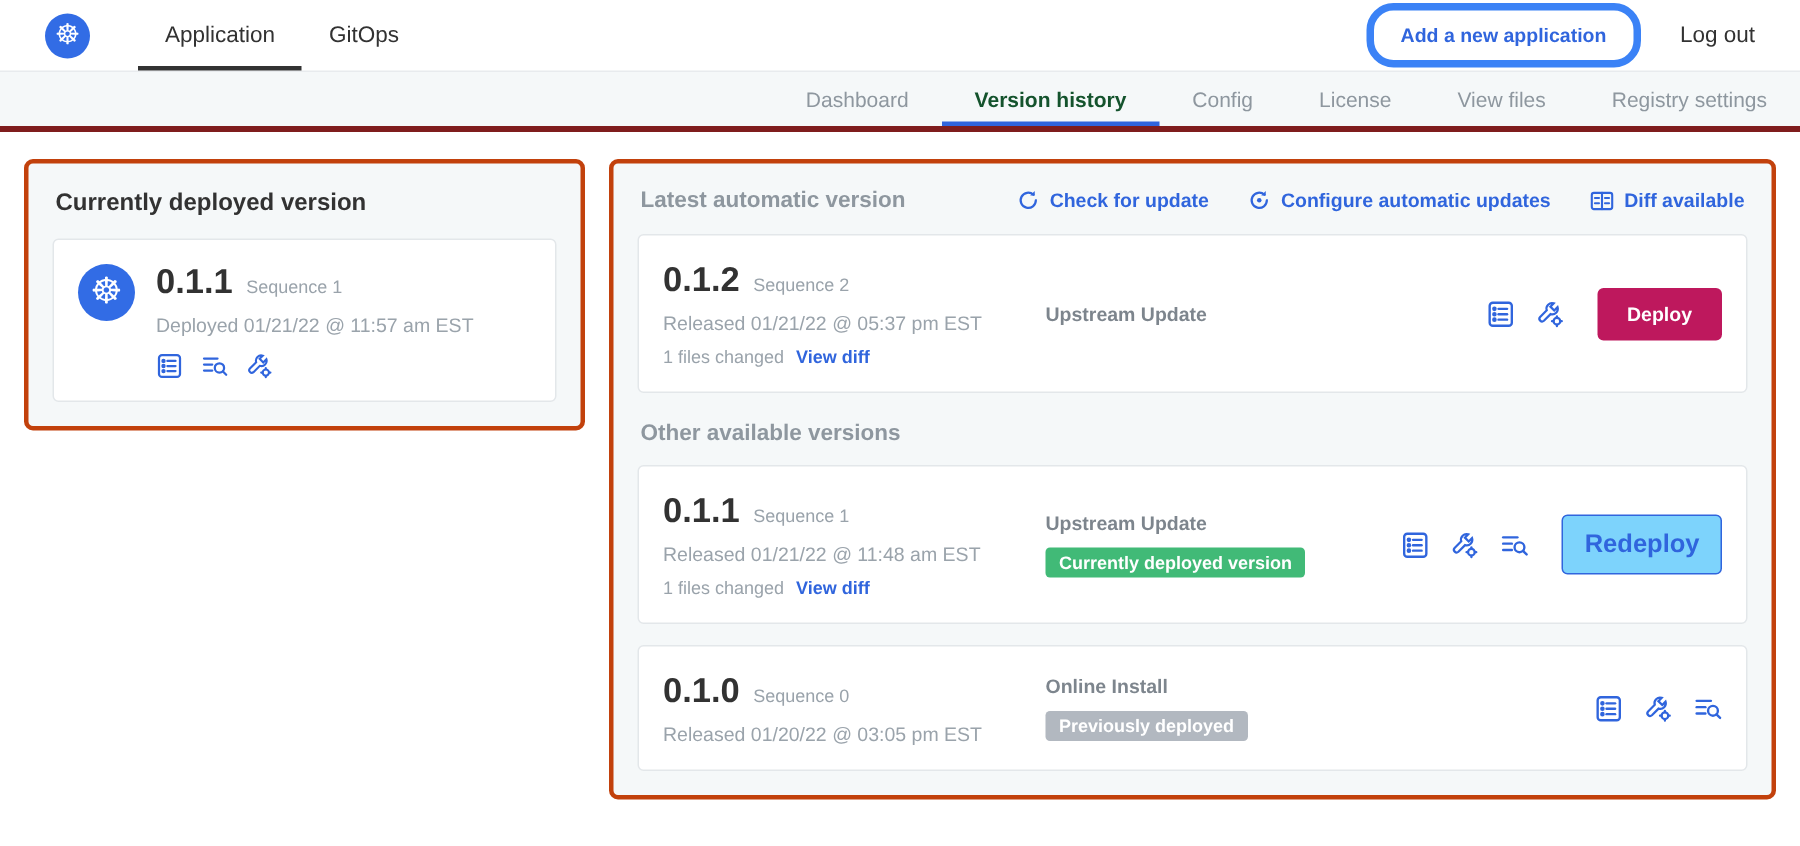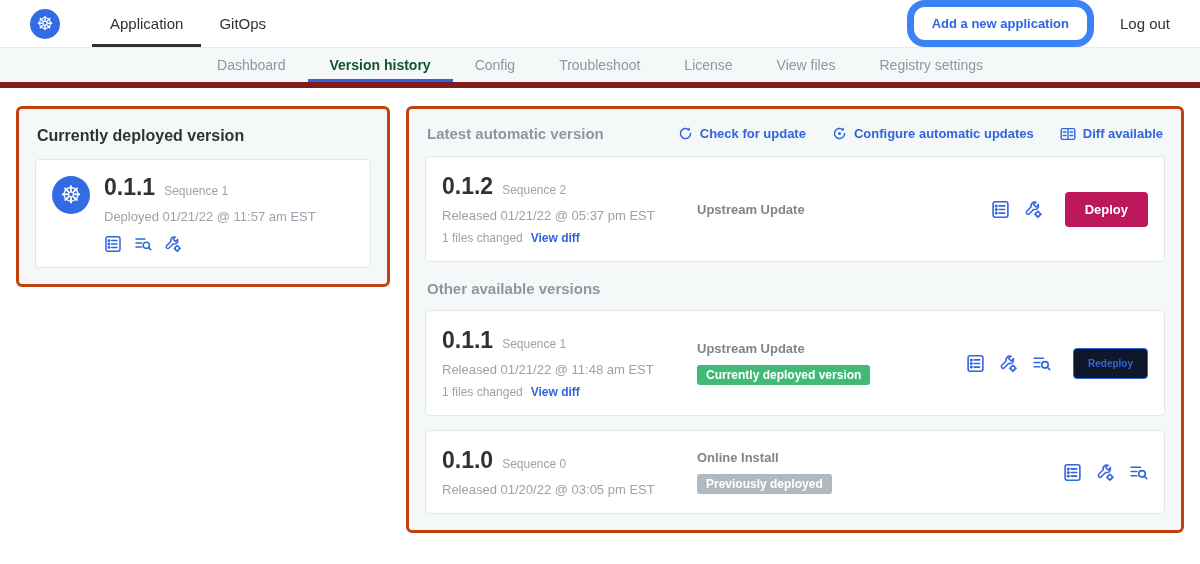--- a/index.html
+++ b/index.html
@@ -29,38 +29,38 @@
     height: 100%;
     display: flex; align-items: center;
     padding: 0 18px;
     font-size: 15px; color: #323232;
     cursor: pointer;
   }
   .top-tab.active { box-shadow: inset 0 -3px 0 #323232; font-weight: 400; }
   .add-app-btn {
     margin-left: auto;
     background: #fff;
-    border: 7px solid #3b82f6;
+    border: 5px solid #3b82f6;
     color: #3065dd;
     font-weight: bold;
     font-size: 13px;
     padding: 9px 18px;
     border-radius: 18px;
     cursor: pointer;
     font-family: inherit;
   }
   .logout { margin-left: 26px; font-size: 15px; color: #323232; cursor: pointer; }
 
   
   .subnav {
     height: 40px;
     background: #f5f8f9;
-    border-bottom: 6px solid #7f1d1d;
+    border-bottom: 4px solid #7f1d1d;
     display: flex;
-    justify-content: center;
+    justify-content: flex-end;
     align-items: stretch;
   }
   .subnav-item {
     display: flex; align-items: center;
     padding: 0 22px;
     font-size: 14px;
     color: #8e979f;
     cursor: pointer;
   }
   .subnav-item.active {
@@ -143,23 +143,23 @@
   .badge-green { background: #41ba77; }
   .badge-gray  { background: #b2b8c0; }
   .vc-right { margin-left: auto; display: flex; align-items: center; gap: 14px; }
   .deploy-btn {
     background: #be185d; color: #fff; border: none;
     font-weight: bold; font-size: 13px; font-family: inherit;
     padding: 10px 20px; border-radius: 4px; cursor: pointer;
     margin-left: 8px;
   }
   .redeploy-btn {
-    background: #0f172a; color: #3065dd;
+    background: #7dd3fc; color: #3065dd;
     border: 1px solid #3065dd;
-    font-weight: bold; font-size: 10px; font-family: inherit;
+    font-weight: bold; font-size: 17px; font-family: inherit;
     padding: 9px 14px; border-radius: 4px; cursor: pointer;
     margin-left: 8px;
   }
   .other-title { margin: 18px 2px 13px; }
   .mb14 { margin-bottom: 14px; }
   svg { display: block; }
 </style>
 </head>
 <body>
 
@@ -168,21 +168,20 @@
   <div class="top-tab active">Application</div>
   <div class="top-tab">GitOps</div>
   <button class="add-app-btn">Add a new application</button>
   <div class="logout">Log out</div>
 </div>
 
 <div class="subnav">
   <div class="subnav-item">Dashboard</div>
   <div class="subnav-item active">Version history</div>
   <div class="subnav-item">Config</div>
-  <div class="subnav-item">Troubleshoot</div>
   <div class="subnav-item">License</div>
   <div class="subnav-item">View files</div>
   <div class="subnav-item">Registry settings</div>
 </div>
 
 <div class="main">
 
   <div class="panel panel-left">
     <div class="panel-title-dark">Currently deployed version</div>
     <div class="white-card deployed-card">

